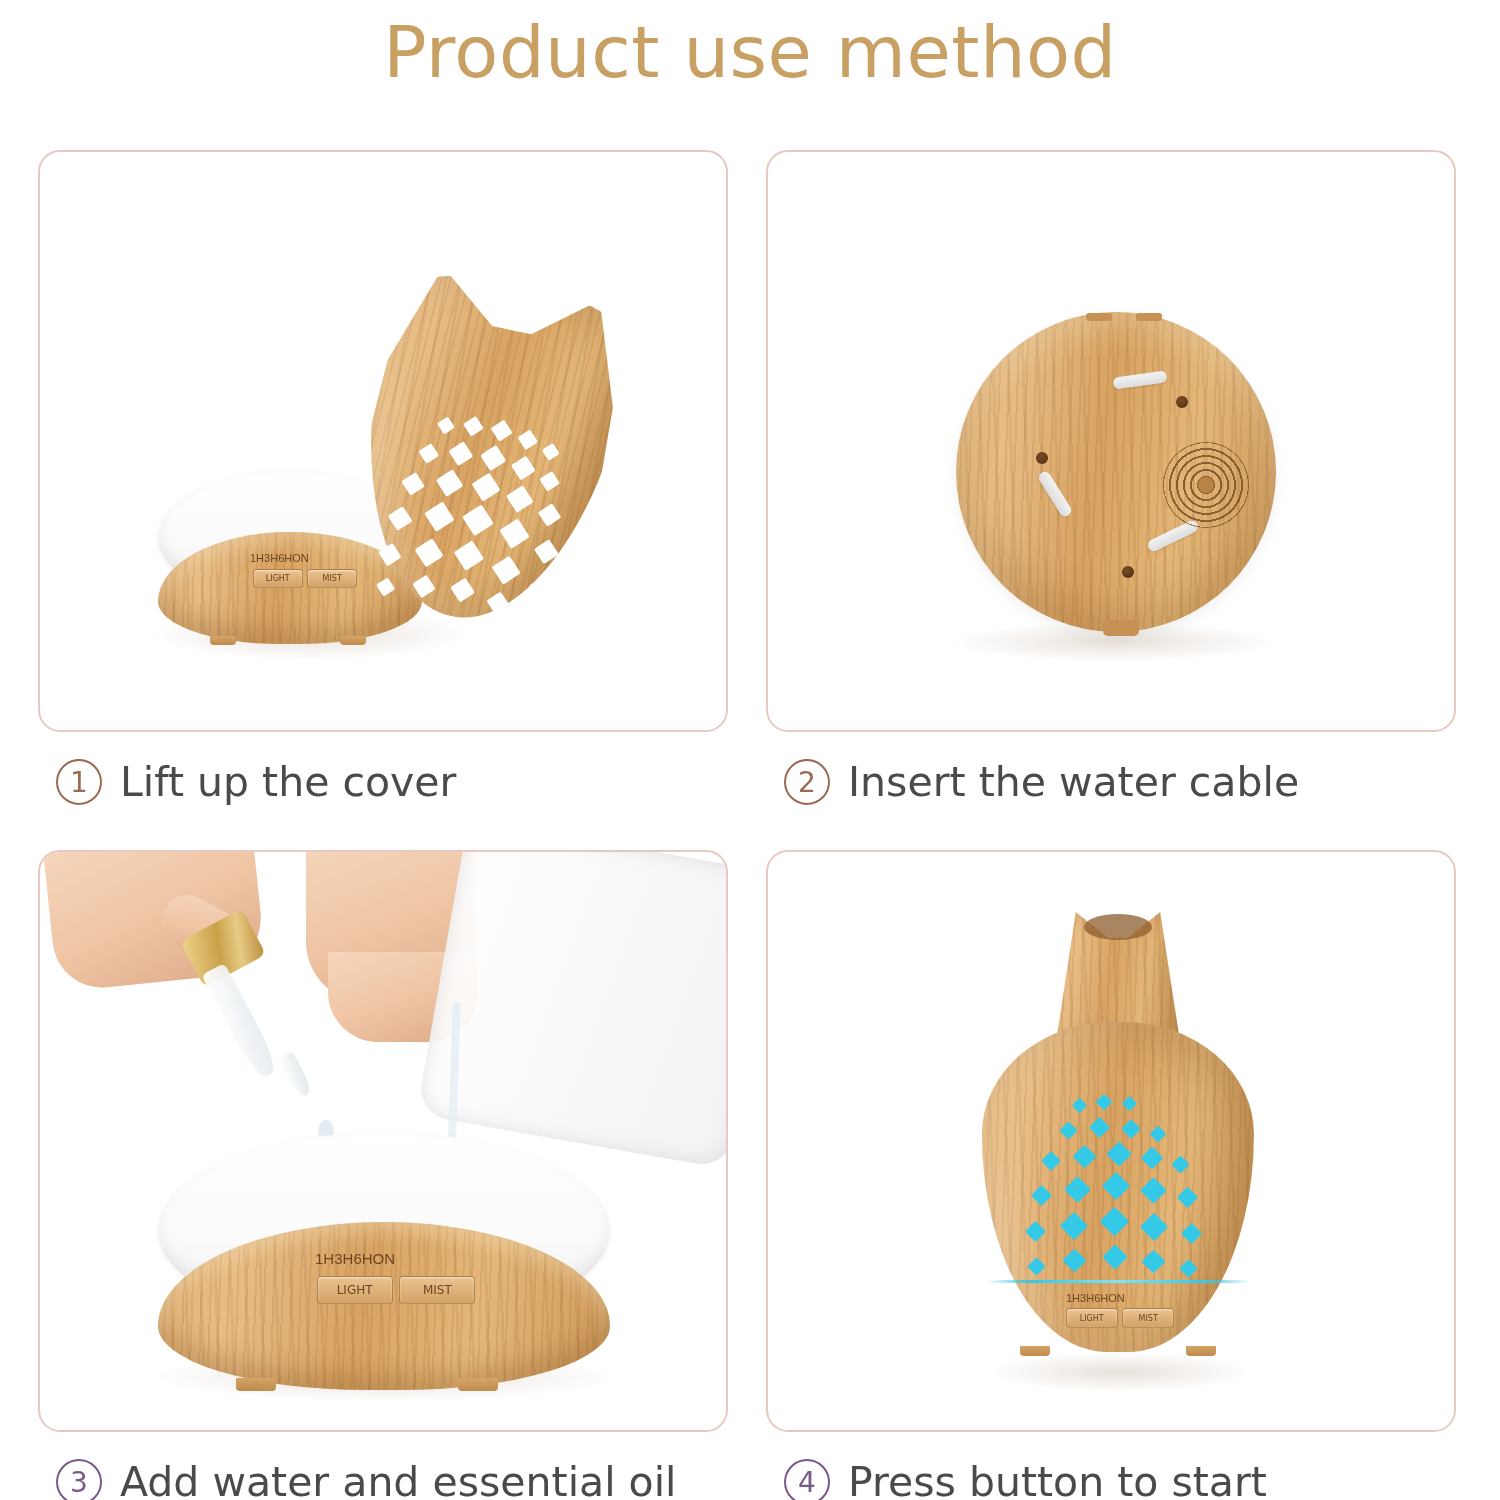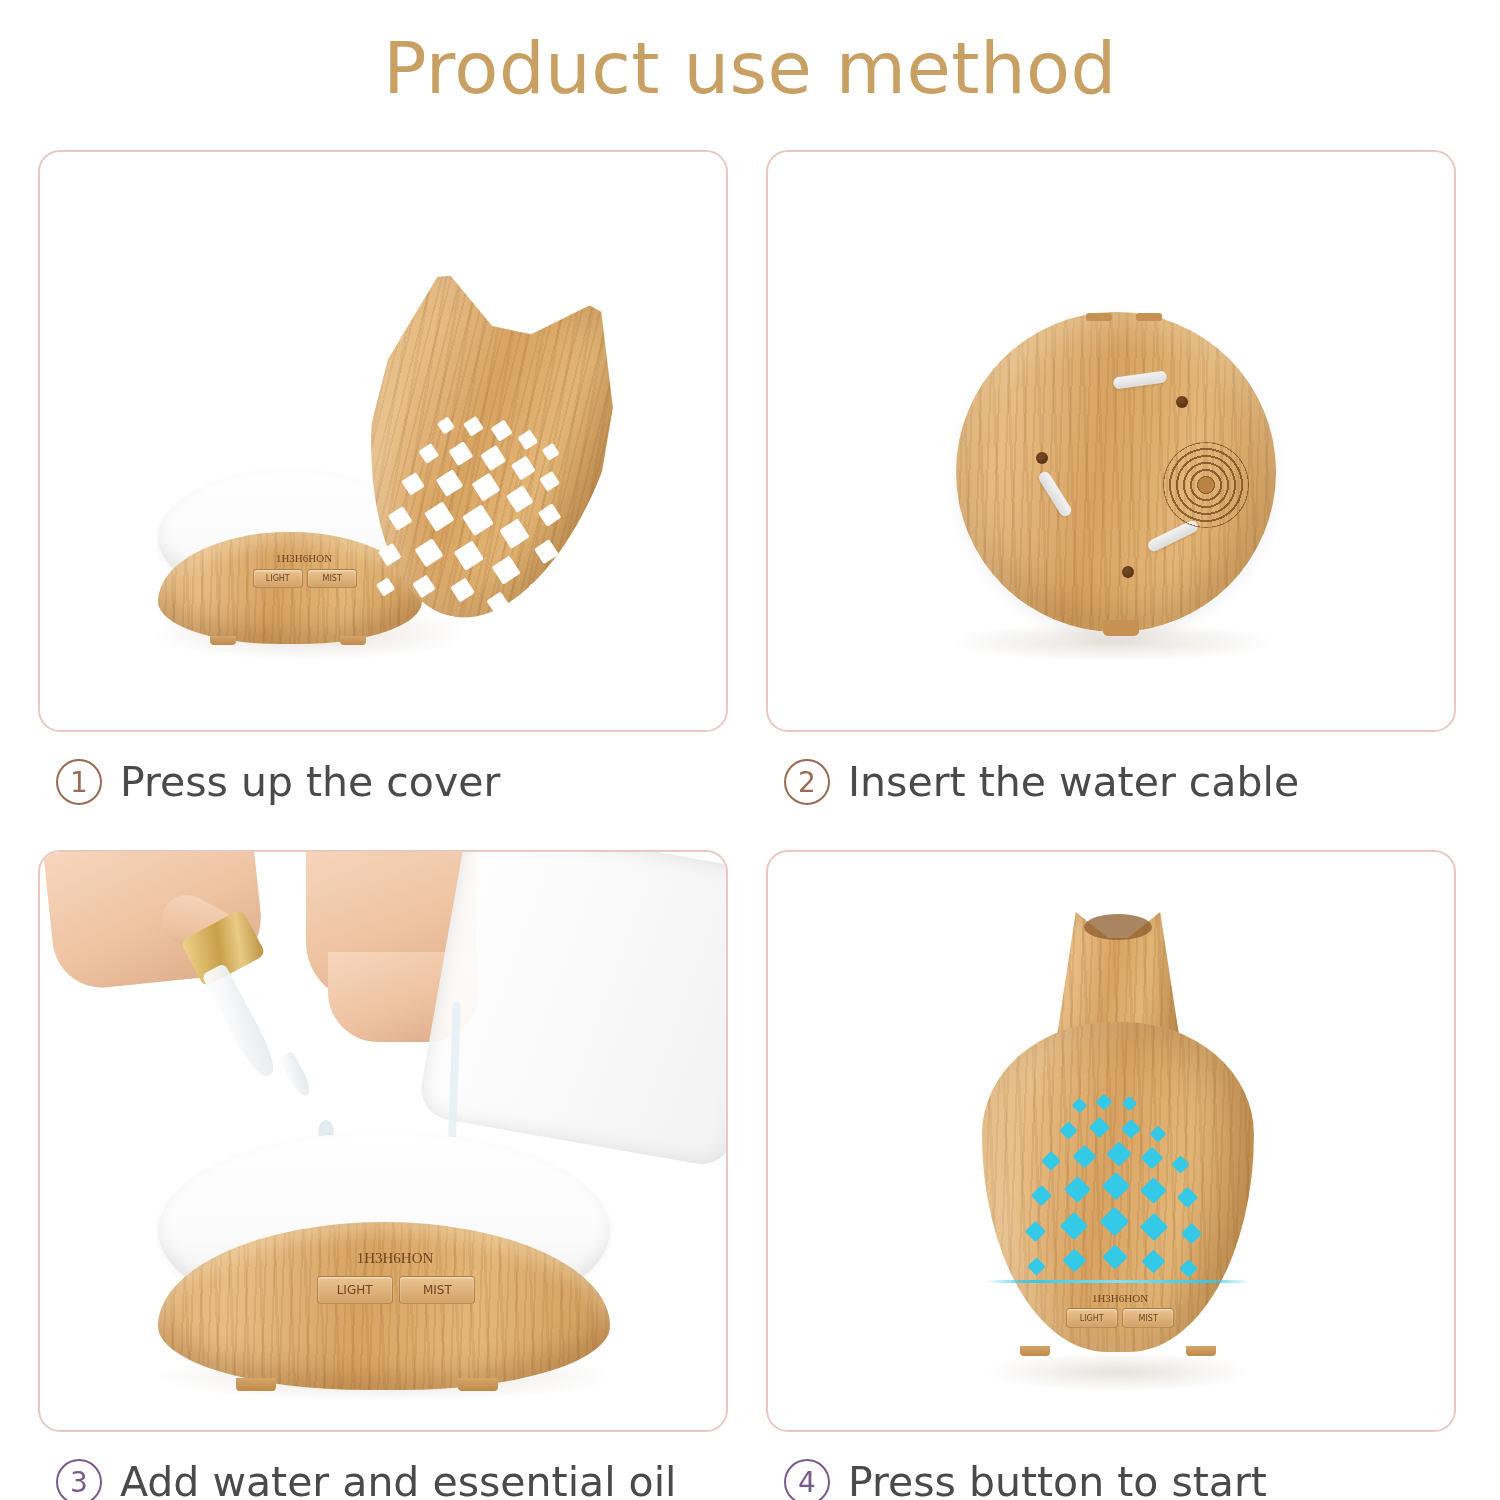--- a/index.html
+++ b/index.html
@@ -13,21 +13,21 @@
     font-family: "Liberation Sans", sans-serif;
     overflow: hidden;
     position: relative;
   }
   .page-title {
     text-align: center;
     color: #c9a063;
     font-size: 72px;
     font-weight: 400;
     letter-spacing: 0.5px;
-    margin: 16px;
+    margin: 0;
     padding-top: 10px;
     font-family: "DejaVu Sans", sans-serif;
   }
   .grid {
     position: absolute;
     top: 150px;
     left: 0;
     width: 1500px;
   }
   .cell {
@@ -92,23 +92,23 @@
   .ctrl-row {
     position: absolute;
     display: flex;
     align-items: flex-end;
     justify-content: center;
     gap: 4%;
   }
   .ctrl-labels {
     position: absolute;
     display: flex;
-    justify-content: center;
+    justify-content: flex-start;
     color: #6d4522;
-    font-family: Liberation Serif, serif;
+    font-family: Liberation Sans, sans-serif;
   }
   .btn-pill {
     background: linear-gradient(180deg, #e9c391 0%, #d3a266 100%);
     border: 1px solid rgba(120,80,35,0.45);
     border-radius: 4px;
     display: flex;
     align-items: center;
     justify-content: center;
     color: #6d4522;
     font-family: "DejaVu Sans", sans-serif;
@@ -251,21 +251,21 @@
             <div class="diamond" style="left:84px; top:308px; width:17px; height:17px;"></div>
             <div class="diamond" style="left:122px; top:303px; width:18px; height:18px;"></div>
             <div class="diamond" style="left:160px; top:309px; width:17px; height:17px;"></div>
             <div class="diamond" style="left:196px; top:320px; width:14px; height:14px;"></div>
           </div>
         </div>
       </div>
     </div>
     <div class="caption" style="left:18px; top:608px;">
       <div class="badge">1</div>
-      <div class="caption-text">Press up the cover</div>
+      <div class="caption-text">Lift up the cover</div>
     </div>
   </div>
 
   <div class="cell" style="left:766px; top:0px; width:690px; height:700px;">
     <div class="panel" style="left:0; top:0; width:690px; height:582px;">
       <div style="position:absolute; inset:0;">
         <div class="shadow-ell" style="left:180px; top:470px; width:330px; height:40px;"></div>
         <div class="disc wood" style="left:188px; top:160px; width:320px; height:320px;"></div>
 
         <div style="position:absolute; left:318px; top:161px; width:26px; height:8px; background:#c79153; border-radius:3px;"></div>

